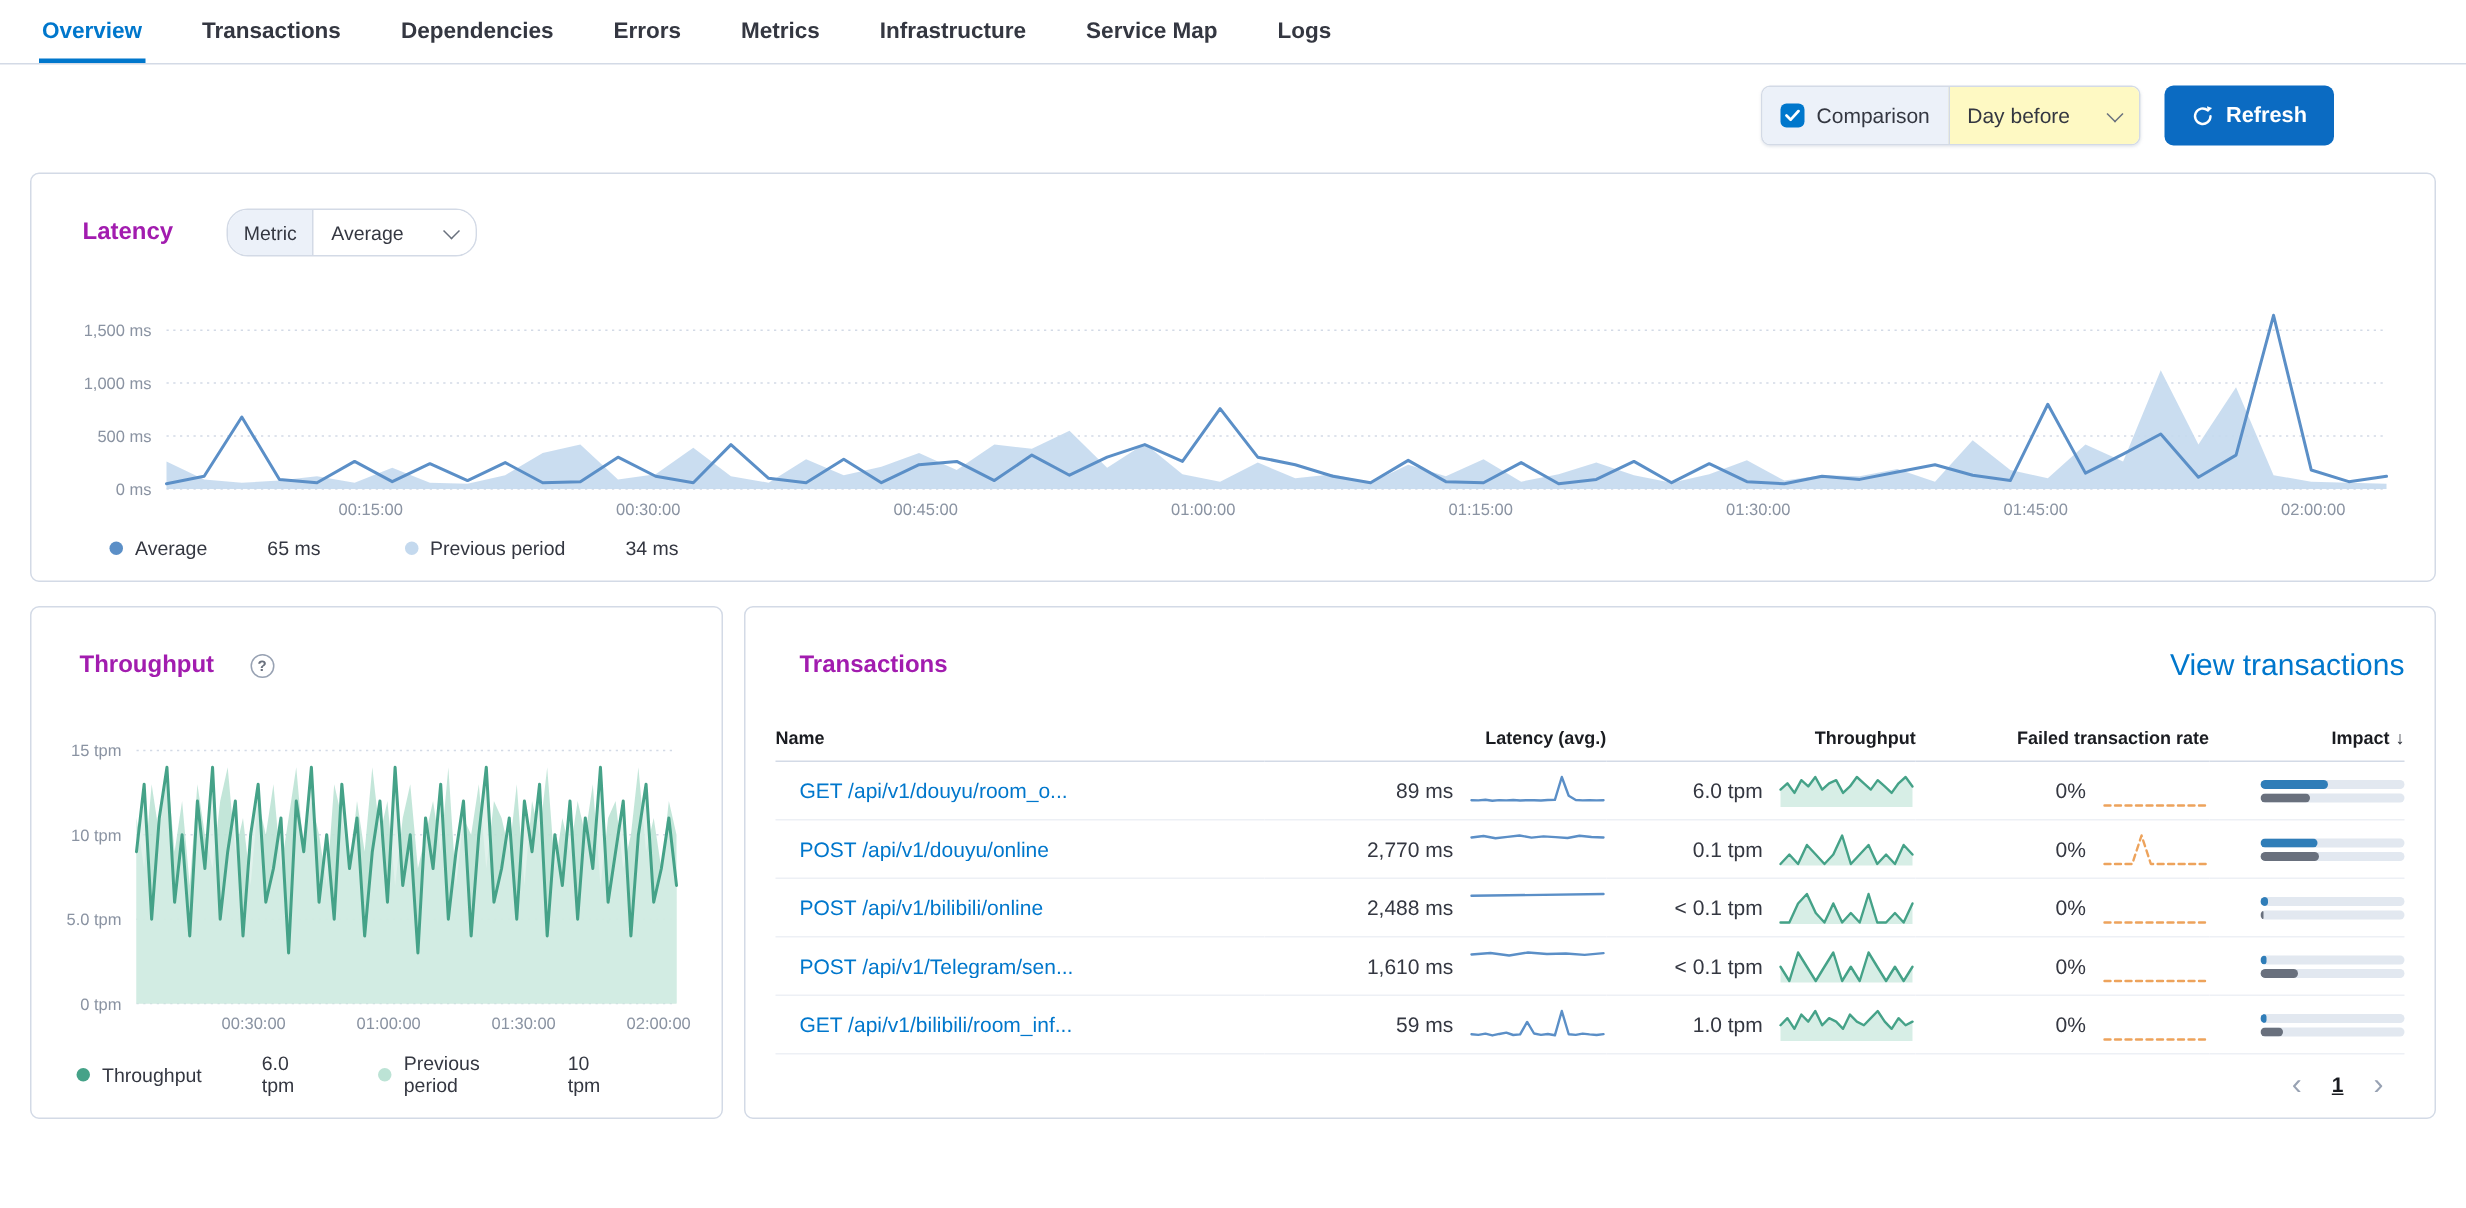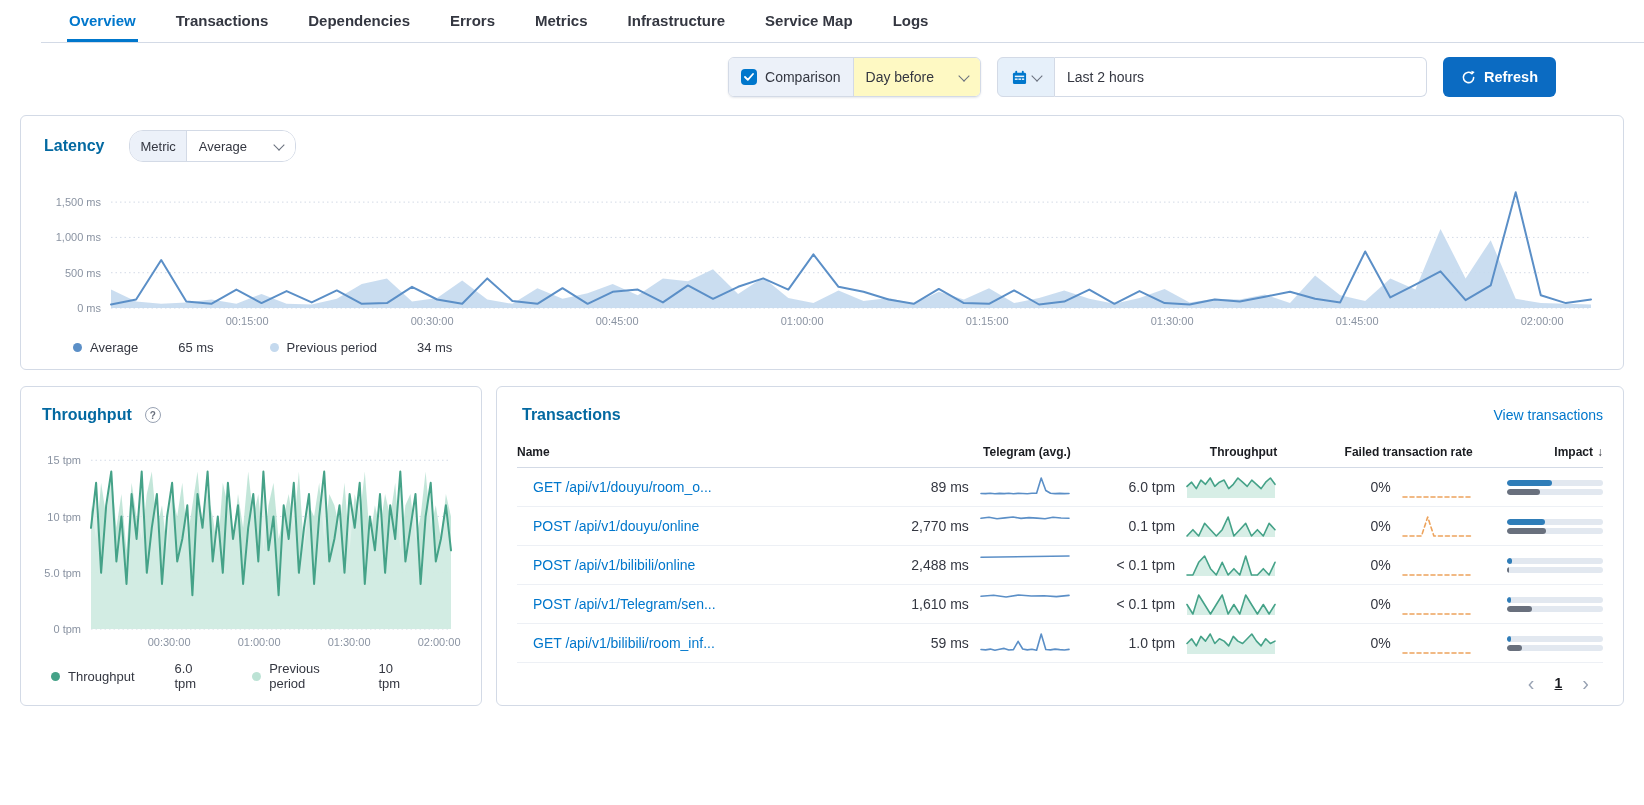--- a/index.html
+++ b/index.html
@@ -5,21 +5,21 @@
   * { box-sizing: border-box; }
   html,body { margin:0; padding:0; background:#fff; }
   body {
     width:1644px; height:805px; overflow:hidden;
     font-family:"Liberation Sans", sans-serif;
     color:#343741; font-size:14px;
   }
   svg text { font-family:"Liberation Sans", sans-serif; }
 
   
-  .tabs { display:flex; gap:36px; padding:0 26px; border-bottom:1px solid #D3DAE6;margin-left:41px; }
+  .tabs { display:flex; gap:36px; padding:0 26px; border-bottom:1px solid #D3DAE6; }
   .tab {
     display:inline-block; padding:12px 2px 10px; font-size:15px; font-weight:600;
     color:#343741; text-decoration:none; cursor:pointer; border-bottom:3px solid transparent;
   }
   .tab.active { color:var(--accent,#0077CC); border-bottom-color:var(--accent,#0077CC); }
 
   
   .search-row { display:flex; gap:10px; margin:22px 20px 0 20px; }
   .type-select {
     display:flex; align-items:center; justify-content:space-between; gap:10px;
@@ -52,21 +52,21 @@
   .time-input { width:372px; height:40px; border:1px solid #D3DAE6; border-left:none; border-radius:0 6px 6px 0;
     padding:0 12px; font-size:14px; color:#343741; outline:none; font-family:"Liberation Sans", sans-serif; }
   .refresh-btn { display:flex; align-items:center; gap:8px; height:40px; min-width:112px; padding:0 18px;
     background:var(--refresh-bg,#0B6BC2); color:#fff; border:none; border-radius:6px; font-size:14.5px; font-weight:600;
     cursor:pointer; font-family:"Liberation Sans", sans-serif; }
 
   
   .panel { background:#fff; border:1px solid #D3DAE6; border-radius:6px; }
   .latency-panel { margin:18px 20px 0 20px; padding:14px 18px 8px 18px; }
   .panel-head { display:flex; align-items:center; gap:20px; }
-  .panel-title { font-size:16px; font-weight:700; color:#0369a1; margin:5px; }
+  .panel-title { font-size:16px; font-weight:700; color:#a21caf; margin:16px; }
   .metric-ctl { display:flex; height:32px; border:1px solid #D3DAE6; border-radius:14px; overflow:hidden; font-size:13px;justify-content:flex-end; }
   .metric-prepend { display:flex; align-items:center; padding:0 10px; background:#ECF1F9; color:#343741; }
   .metric-select { display:flex; align-items:center; gap:28px; padding:0 12px; background:#fff; border-left:1px solid #D3DAE6; cursor:pointer; }
 
   .big-chart { height:152px; margin-top:16px; }
   .legend { display:flex; align-items:center; padding:10px 0 6px 34px; font-size:13px; color:#343741; }
   .l-item { display:flex; align-items:center; margin-right:56px; }
   .dot { width:9px; height:9px; border-radius:50%; display:inline-block; flex:0 0 auto; }
   .dot-lat { background:var(--latency-line,#5B8FC7); }
   .dot-lat-prev { background:var(--latency-prev-fill,#C4D9EE); }
@@ -79,21 +79,21 @@
   .bottom-row { display:flex; gap:14px; margin:16px 20px 18px 20px; align-items:stretch; }
   .throughput-panel { width:462px; flex:0 0 auto; padding:14px 16px 6px 16px; display:flex; flex-direction:column; }
   .tp-head { display:flex; align-items:center; gap:8px; }
   .help-icon { width:16px; height:16px; border-radius:50%; border:1.4px solid #98A2B3; color:#69707D; font-size:10px;
     font-weight:700; display:flex; align-items:center; justify-content:center; cursor:pointer; }
   .tp-chart { height:212px; margin-top:10px; }
   .tp-legend { padding-left:14px; }
 
   .transactions-panel { flex:1; padding:14px 20px 6px 20px; display:flex; flex-direction:column; }
   .tx-head { display:flex; align-items:center; justify-content:space-between; }
-  .view-link { font-size:14px; color:var(--accent,#0077CC); text-decoration:none; cursor:pointer; }
+  .view-link { font-size:20px; color:var(--accent,#0077CC); text-decoration:none; cursor:pointer; }
 
   table.tx { width:100%; border-collapse:collapse; margin-top:8px; font-size:14px; }
   table.tx th { font-size:12px; font-weight:700; color:#1A1C21; padding:8px 0; border-bottom:1px solid #D3DAE6; text-align:right; cursor:pointer; }
   table.tx th.c-name { text-align:left; }
   table.tx td { padding:6px 0; border-bottom:1px solid #EDF0F5; }
   .tx-link { color:var(--accent,#0077CC); text-decoration:none; cursor:pointer; white-space:nowrap; overflow:hidden;
     text-overflow:ellipsis; display:block; max-width:300px;margin-left:16px; }
   .cellflex { display:flex; align-items:center; justify-content:flex-end; gap:10px; }
   .spark { display:inline-block; width:92px; height:26px; }
   .spark.failed { width:72px; }
@@ -133,35 +133,20 @@
             </svg>
         </span>
         <span>Comparison</span>
       </label>
       <div class="compare-select">
         <span>Day before</span>
         <span class="chev"></span>
       </div>
     </div>
 
-    <div class="time-group">
-      <button class="cal-btn">
-        <svg width="15" height="15" viewBox="0 0 16 16">
-          <rect x="1" y="3" width="14" height="12" rx="1.5" fill="#0077CC"></rect>
-          <rect x="3.5" y="0.8" width="2" height="3.4" rx="1" fill="#0077CC"></rect>
-          <rect x="10.5" y="0.8" width="2" height="3.4" rx="1" fill="#0077CC"></rect>
-          <rect x="3" y="6" width="10" height="1.6" fill="#fff" opacity="0.9"></rect>
-          <rect x="3" y="9" width="3" height="1.6" fill="#fff" opacity="0.9"></rect>
-          <rect x="6.8" y="9" width="3" height="1.6" fill="#fff" opacity="0.9"></rect>
-          <rect x="10.6" y="9" width="2.4" height="1.6" fill="#fff" opacity="0.9"></rect>
-        </svg>
-        <span class="chev"></span>
-      </button>
-      <input class="time-input" type="text" value="Last 2 hours" style="">
-    </div>
 
     <button class="refresh-btn">
       <svg width="15" height="15" viewBox="0 0 16 16">
         <path d="M13.5 8a5.5 5.5 0 1 1-2.0-4.25" fill="none" stroke="#fff" stroke-width="1.7" stroke-linecap="round"></path>
         <polygon points="11,0.8 14.6,2.2 11.6,5.0" fill="#fff"></polygon>
       </svg>
       <span>Refresh</span>
     </button>
   </div>
 
@@ -258,21 +243,21 @@
         <colgroup>
           <col style="width:30%">
             <col style="width:21%">
             <col style="width:19%">
             <col style="width:18%">
             <col style="width:12%">
         </colgroup>
         <thead>
           <tr>
             <th class="c-name">Name</th>
-            <th>Telegram (avg.)</th>
+            <th>Latency (avg.)</th>
             <th>Throughput</th>
             <th>Failed transaction rate</th>
             <th>
               <span class="th-sort">
                 <span>Impact</span>
                 <span class="sort-arrow">↓</span>
               </span>
             </th>
           </tr>
         </thead>

